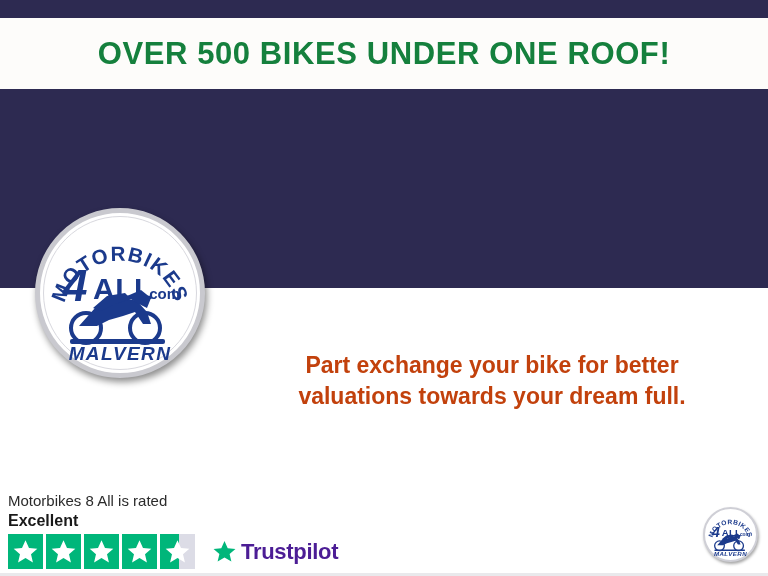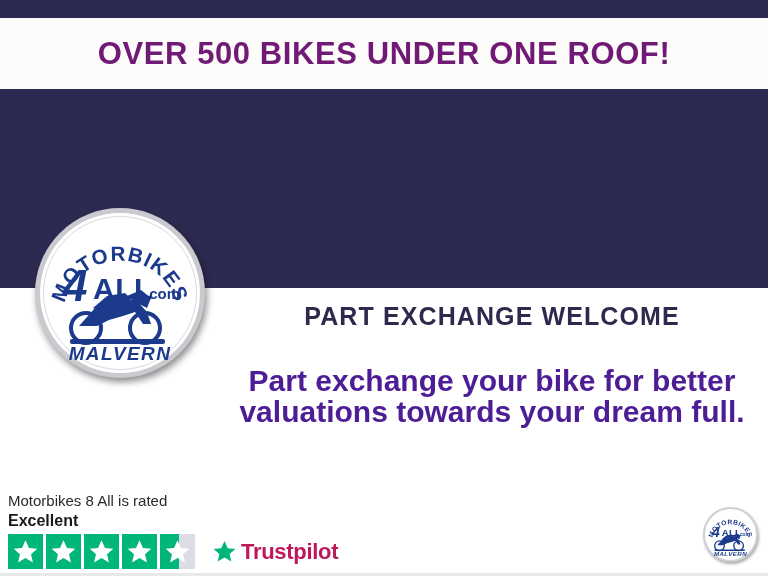--- a/index.html
+++ b/index.html
@@ -49,21 +49,21 @@
     width: 768px; height: 3px;
     background: #e9e9ec;
   }
 
   
   .headline {
     position: absolute;
     left: 0; top: 25px;
     width: 768px;
     text-align: center;
-    color: #701a75;
+    color: #15803d;
     font-size: 31px;
     font-weight: bold;
     letter-spacing: 0.6px;
     line-height: 58px;
     white-space: nowrap;
     font-stretch: condensed;
   }
 
   
   .navy-copy {
@@ -91,25 +91,25 @@
     width: 520px;
     text-align: center;
     color: #2d2a4e;
     font-size: 25px;
     font-weight: bold;
     letter-spacing: 1.1px;
     white-space: nowrap;
   }
   .px-sub {
     position: absolute;
-    left: 232px; top: 365px;
+    left: 232px; top: 350px;
     width: 520px;
     text-align: center;
-    color: #4c1d95;
-    font-size: 30px;
+    color: #c2410c;
+    font-size: 23px;
     font-weight: bold;
     line-height: 31px;
   }
   .px-sub .ln { display: block; white-space: nowrap; }
 
   
   .logo-main {
     position: absolute;
     left: 35px; top: 208px;
     width: 170px; height: 170px;
@@ -185,21 +185,21 @@
     width: 55%; height: 100%;
     background: #00b67a;
   }
   .tp-star-box svg { position: absolute; left: 4px; top: 4px; }
   .tp-brand {
     display: flex;
     align-items: center;
     margin-left: 14px;
   }
   .tp-brand-name {
-    color: #be185d;
+    color: #4c1d95;
     font-size: 22px;
     font-weight: bold;
     letter-spacing: -0.3px;
     margin-left: 4px;
     white-space: nowrap;
   }
 </style>
 </head>
 <body>
 
@@ -207,21 +207,20 @@
 
   <div class="navy-top-strip"></div>
   <div class="white-headline-band"></div>
   <div class="navy-main-block"></div>
   <div class="white-lower-block"></div>
   <div class="bottom-hairline"></div>
 
   <div class="headline">OVER 500 BIKES UNDER ONE ROOF!</div>
 
 
-  <div class="px-heading">PART EXCHANGE WELCOME</div>
   <div class="px-sub">
     <span class="ln">Part exchange your bike for better</span>
     <span class="ln">valuations towards your dream full.</span>
   </div>
 
   <div class="logo-main">
     <div class="logo-circle"></div>
     <div class="logo-inner-ring"></div>
     <svg width="170" height="170" viewBox="0 0 170 170">
       <defs>

